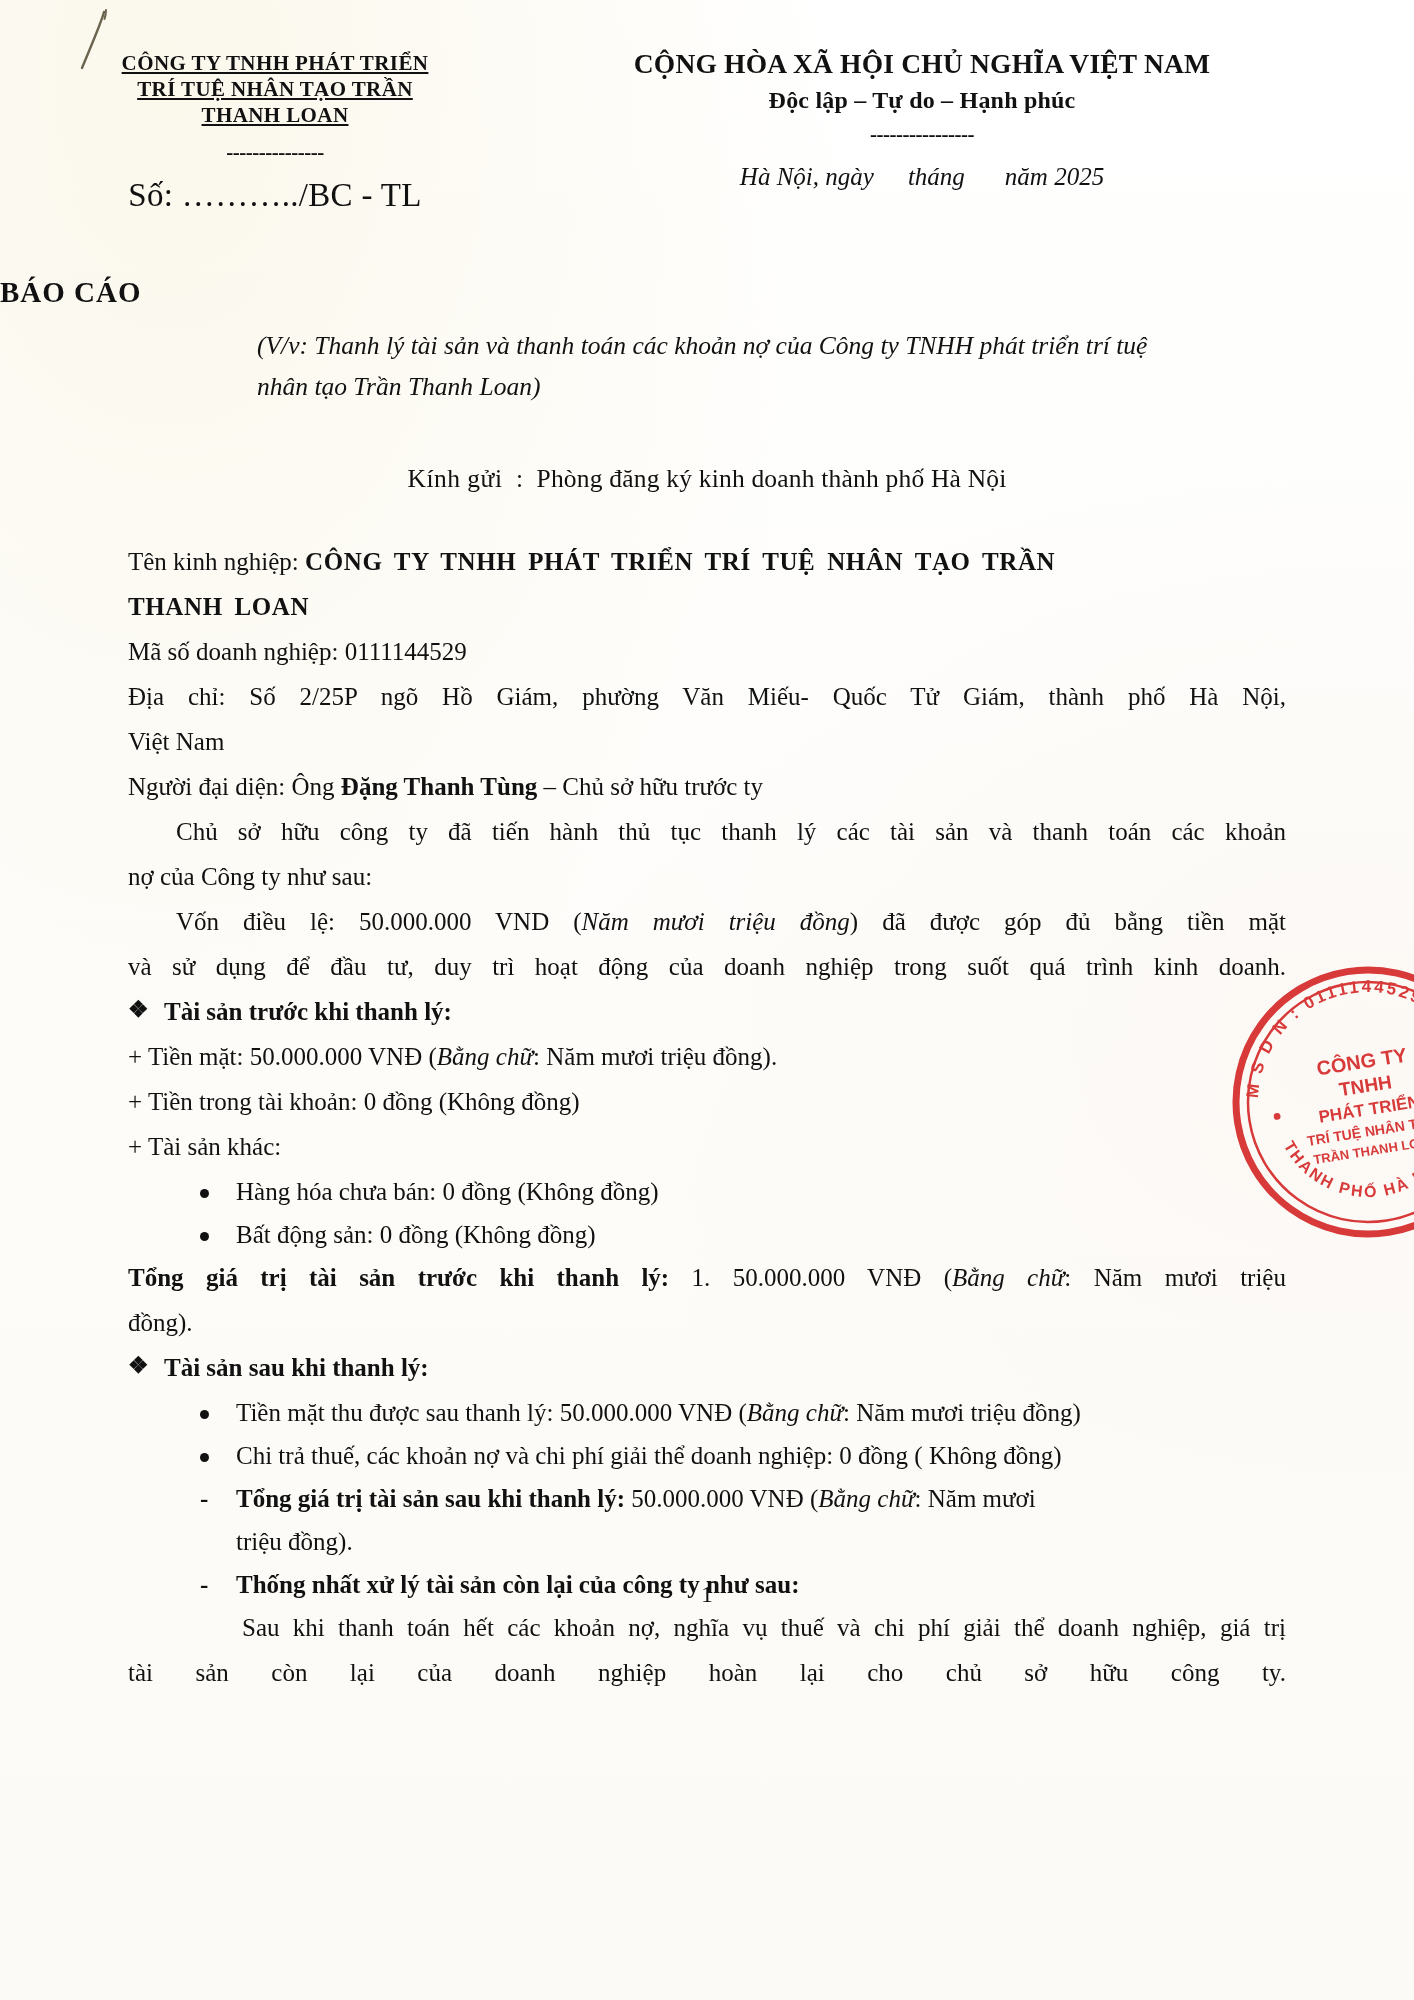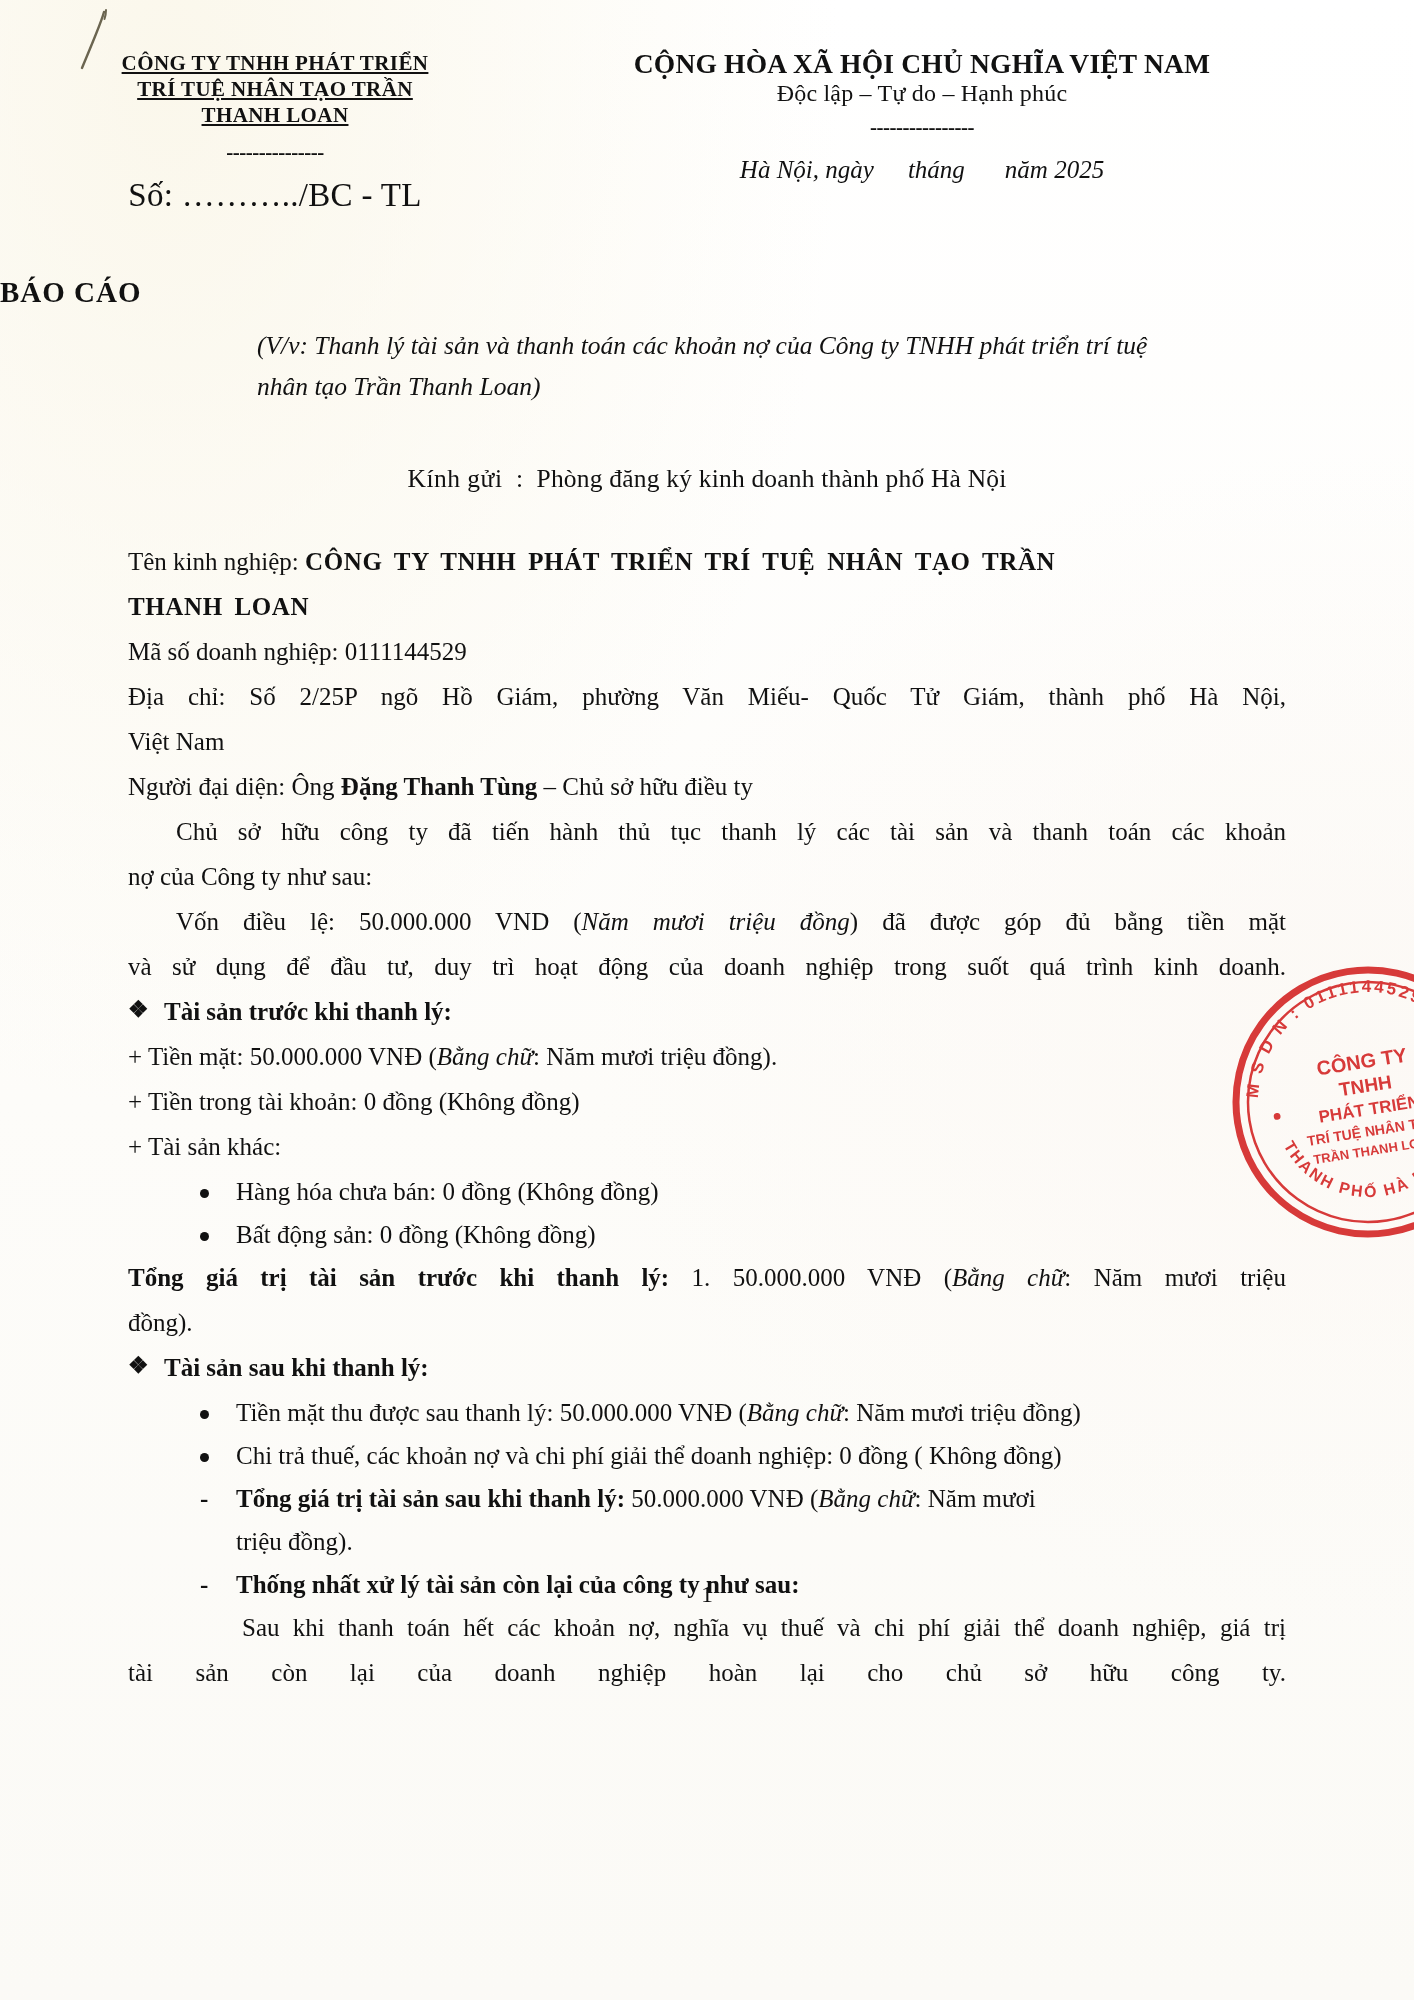--- a/index.html
+++ b/index.html
@@ -67,22 +67,23 @@
     letter-spacing: 0.4px;
     text-decoration: underline;
   }
   .nation-name {
     font-weight: bold;
     font-size: 27.5px;
     letter-spacing: 0.2px;
     white-space: nowrap;
   }
   .motto {
-    font-weight: normal;
+    font-weight: bold;
     font-size: 24px;
+    margin-top: 7px;
     letter-spacing: 0.2px;
   }
   .dash-rule {
     font-weight: bold;
     font-size: 21px;
     letter-spacing: -0.5px;
     margin-top: 8px;
     line-height: 1;
   }
   .hdr-left .dash-rule { margin-top: 14px; }
@@ -316,21 +317,21 @@
 
       <p class="justify-line">
         <span>Địa chỉ:</span>
         <span>Số 2/25P ngõ Hồ Giám, phường Văn Miếu- Quốc Tử Giám, thành phố Hà Nội,</span>
       </p>
       <p>Việt Nam</p>
 
       <p>
         <span>Người đại diện: Ông</span>
         <span class="b">Đặng Thanh Tùng</span>
-        <span>– Chủ sở hữu điều ty</span>
+        <span>– Chủ sở hữu trước ty</span>
       </p>
 
 
       <p class="indent justify-line">Chủ sở hữu công ty đã tiến hành thủ tục thanh lý các tài sản và thanh toán các khoản</p>
       <p>nợ của Công ty như sau:</p>
 
       <p class="indent justify-line">
         <span>Vốn điều lệ: 50.000.000 VND (</span><span class="i">Năm mươi triệu đồng</span><span>) đã được góp đủ bằng tiền mặt</span>
       </p>
       <p class="justify-line">và sử dụng để đầu tư, duy trì hoạt động của doanh nghiệp trong suốt quá trình kinh doanh.</p>

